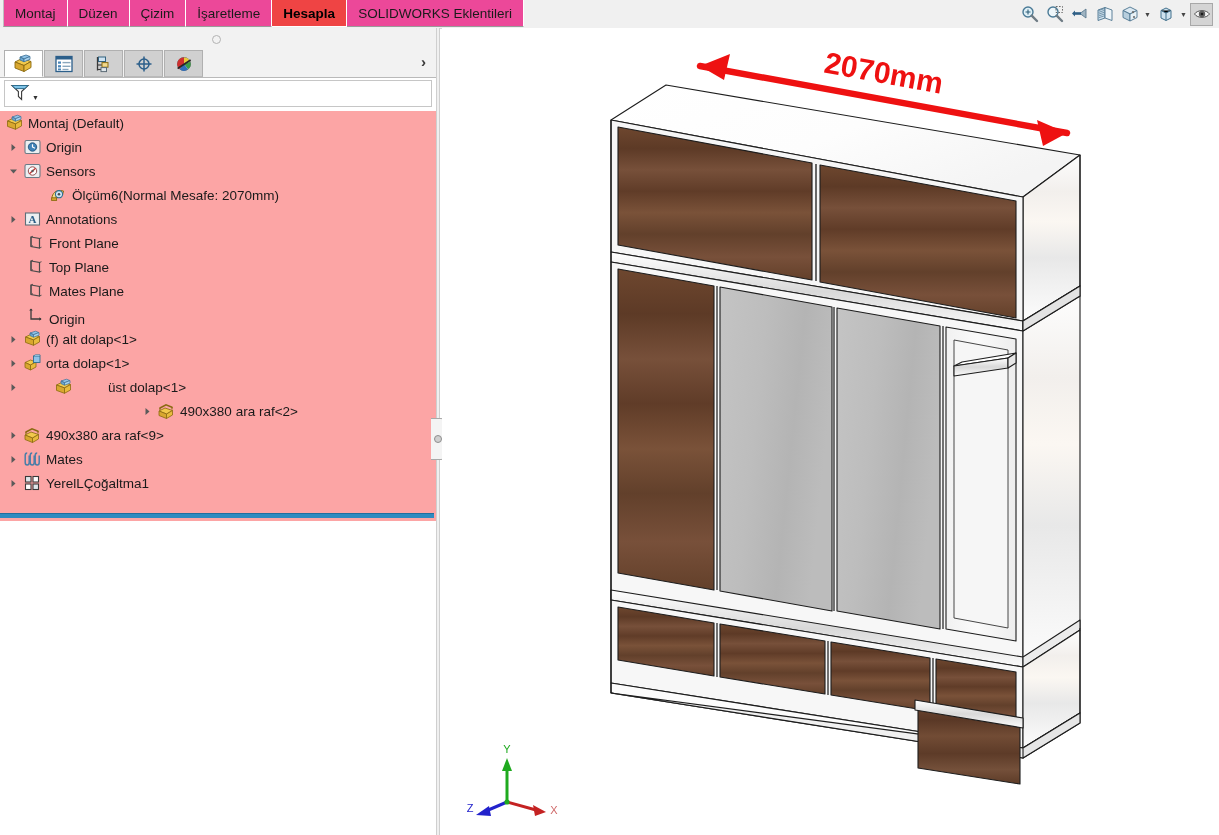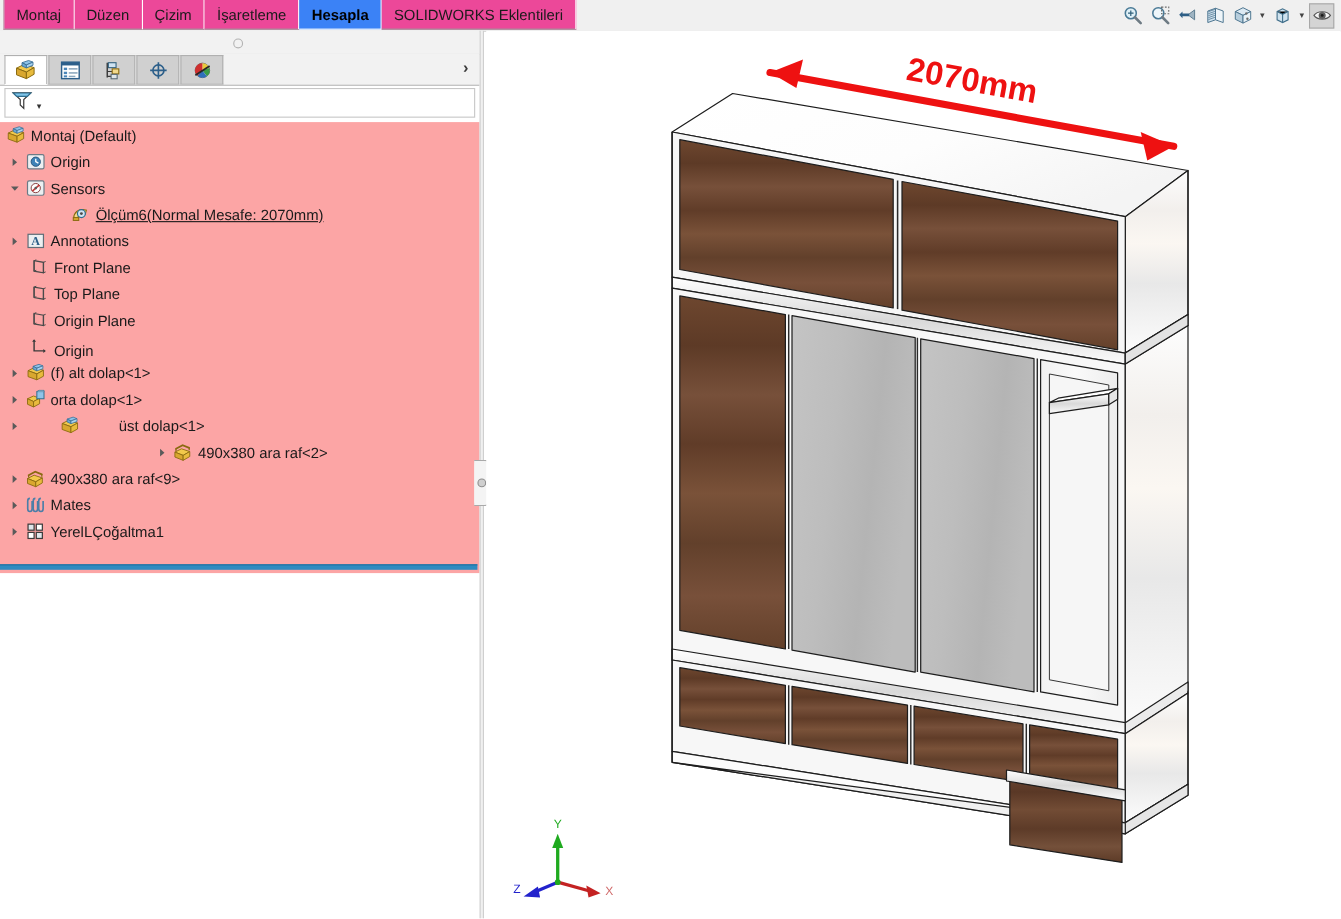--- a/index.html
+++ b/index.html
@@ -32,21 +32,21 @@
     font-size: 13.5px; color: #1b1b1b;
     background: #ec4899;
     border-right: 1px solid #ffffff;
     border-bottom: 1px solid #9a9a9a;
     box-sizing: border-box;
     white-space: nowrap;
     cursor: default;
   }
   .rtab:first-child { border-left: 1px solid #c0c0c0; }
   .rtab.active {
-    background: #3b82f6;
+    background: #ef4444;
     font-weight: bold;
     border-bottom: 1px solid #ffffff;
     color: #000000;
   }
 
   
   .view-toolbar {
     position: absolute; right: 6px; top: 2px;
     display: flex; align-items: center; gap: 2px; height: 24px;
   }
@@ -407,21 +407,21 @@
           <svg width="19" height="18" viewBox="0 0 19 18">
             <rect x="2" y="2.5" width="15" height="13" rx="1.5" fill="#eceff1" stroke="#6b7b86" stroke-width="1.1"></rect>
             <circle cx="9.5" cy="9" r="4.2" fill="#ffffff" stroke="#8a4040" stroke-width=".9"></circle>
             <path d="M6.4 11.8 L12.6 6.2" stroke="#c23a3a" stroke-width="1.5"></path>
             <circle cx="9.5" cy="9" r="1.2" fill="#5a5a5a"></circle>
           </svg>
         </div>
         <div class="tlabel">Sensors</div>
       </div>
 
-      <div class="trow" style="padding-left:63px;text-decoration:underline;">
+      <div class="trow" style="padding-left:48px;">
         <div class="ticon">
           <svg width="19" height="18" viewBox="0 0 19 18">
             <path d="M3 12.5 C3 7, 7.5 4, 11.5 4.5 L14.5 5 L13.5 9 L10 8.6 C8 8.4, 6.8 10, 7 12.5 Z" fill="#f2d98c" stroke="#8a6a10" stroke-width="1"></path>
             <circle cx="10" cy="8.2" r="3.6" fill="#cfe3f2" stroke="#2f6e8f" stroke-width="1.1"></circle>
             <circle cx="10" cy="8.2" r="1.3" fill="#4b4b4b"></circle>
             <rect x="2.6" y="11.8" width="5" height="2.6" fill="#d9a72f" stroke="#8a6a10" stroke-width=".9"></rect>
           </svg>
         </div>
         <div class="tlabel">Ölçüm6(Normal Mesafe: 2070mm)</div>
       </div>
@@ -464,21 +464,21 @@
       </div>
 
       <div class="trow" style="padding-left:25px;">
         <div class="ticon">
           <svg width="19" height="18" viewBox="0 0 19 18">
             <path d="M5 3 L13.5 4.5 L13.5 14 L5 12.5 Z" fill="none" stroke="#4a4a4a" stroke-width="1.1"></path>
             <path d="M5 3 L5 12.5 M13.5 4.5 L13.5 14" stroke="#4a4a4a" stroke-width="1.1"></path>
             <path d="M5 3 L7 2.2 M13.5 4.5 L15.5 3.7 M5 12.5 L7 11.7 M13.5 14 L15.5 13.2" stroke="#4a4a4a" stroke-width=".9"></path>
           </svg>
         </div>
-        <div class="tlabel">Origin Plane</div>
+        <div class="tlabel">Mates Plane</div>
       </div>
 
       <div class="trow" style="padding-left:25px;align-items:flex-end;">
         <div class="ticon">
           <svg width="19" height="18" viewBox="0 0 19 18">
             <path d="M5 3 L5 13 L15 13" stroke="#3a3a3a" stroke-width="1.3" fill="none"></path>
             <path d="M3.2 4.6 L5 2.5 L6.8 4.6" fill="#3a3a3a"></path>
             <path d="M13.4 11.2 L15.6 13 L13.4 14.8" fill="#3a3a3a"></path>
           </svg>
         </div>

